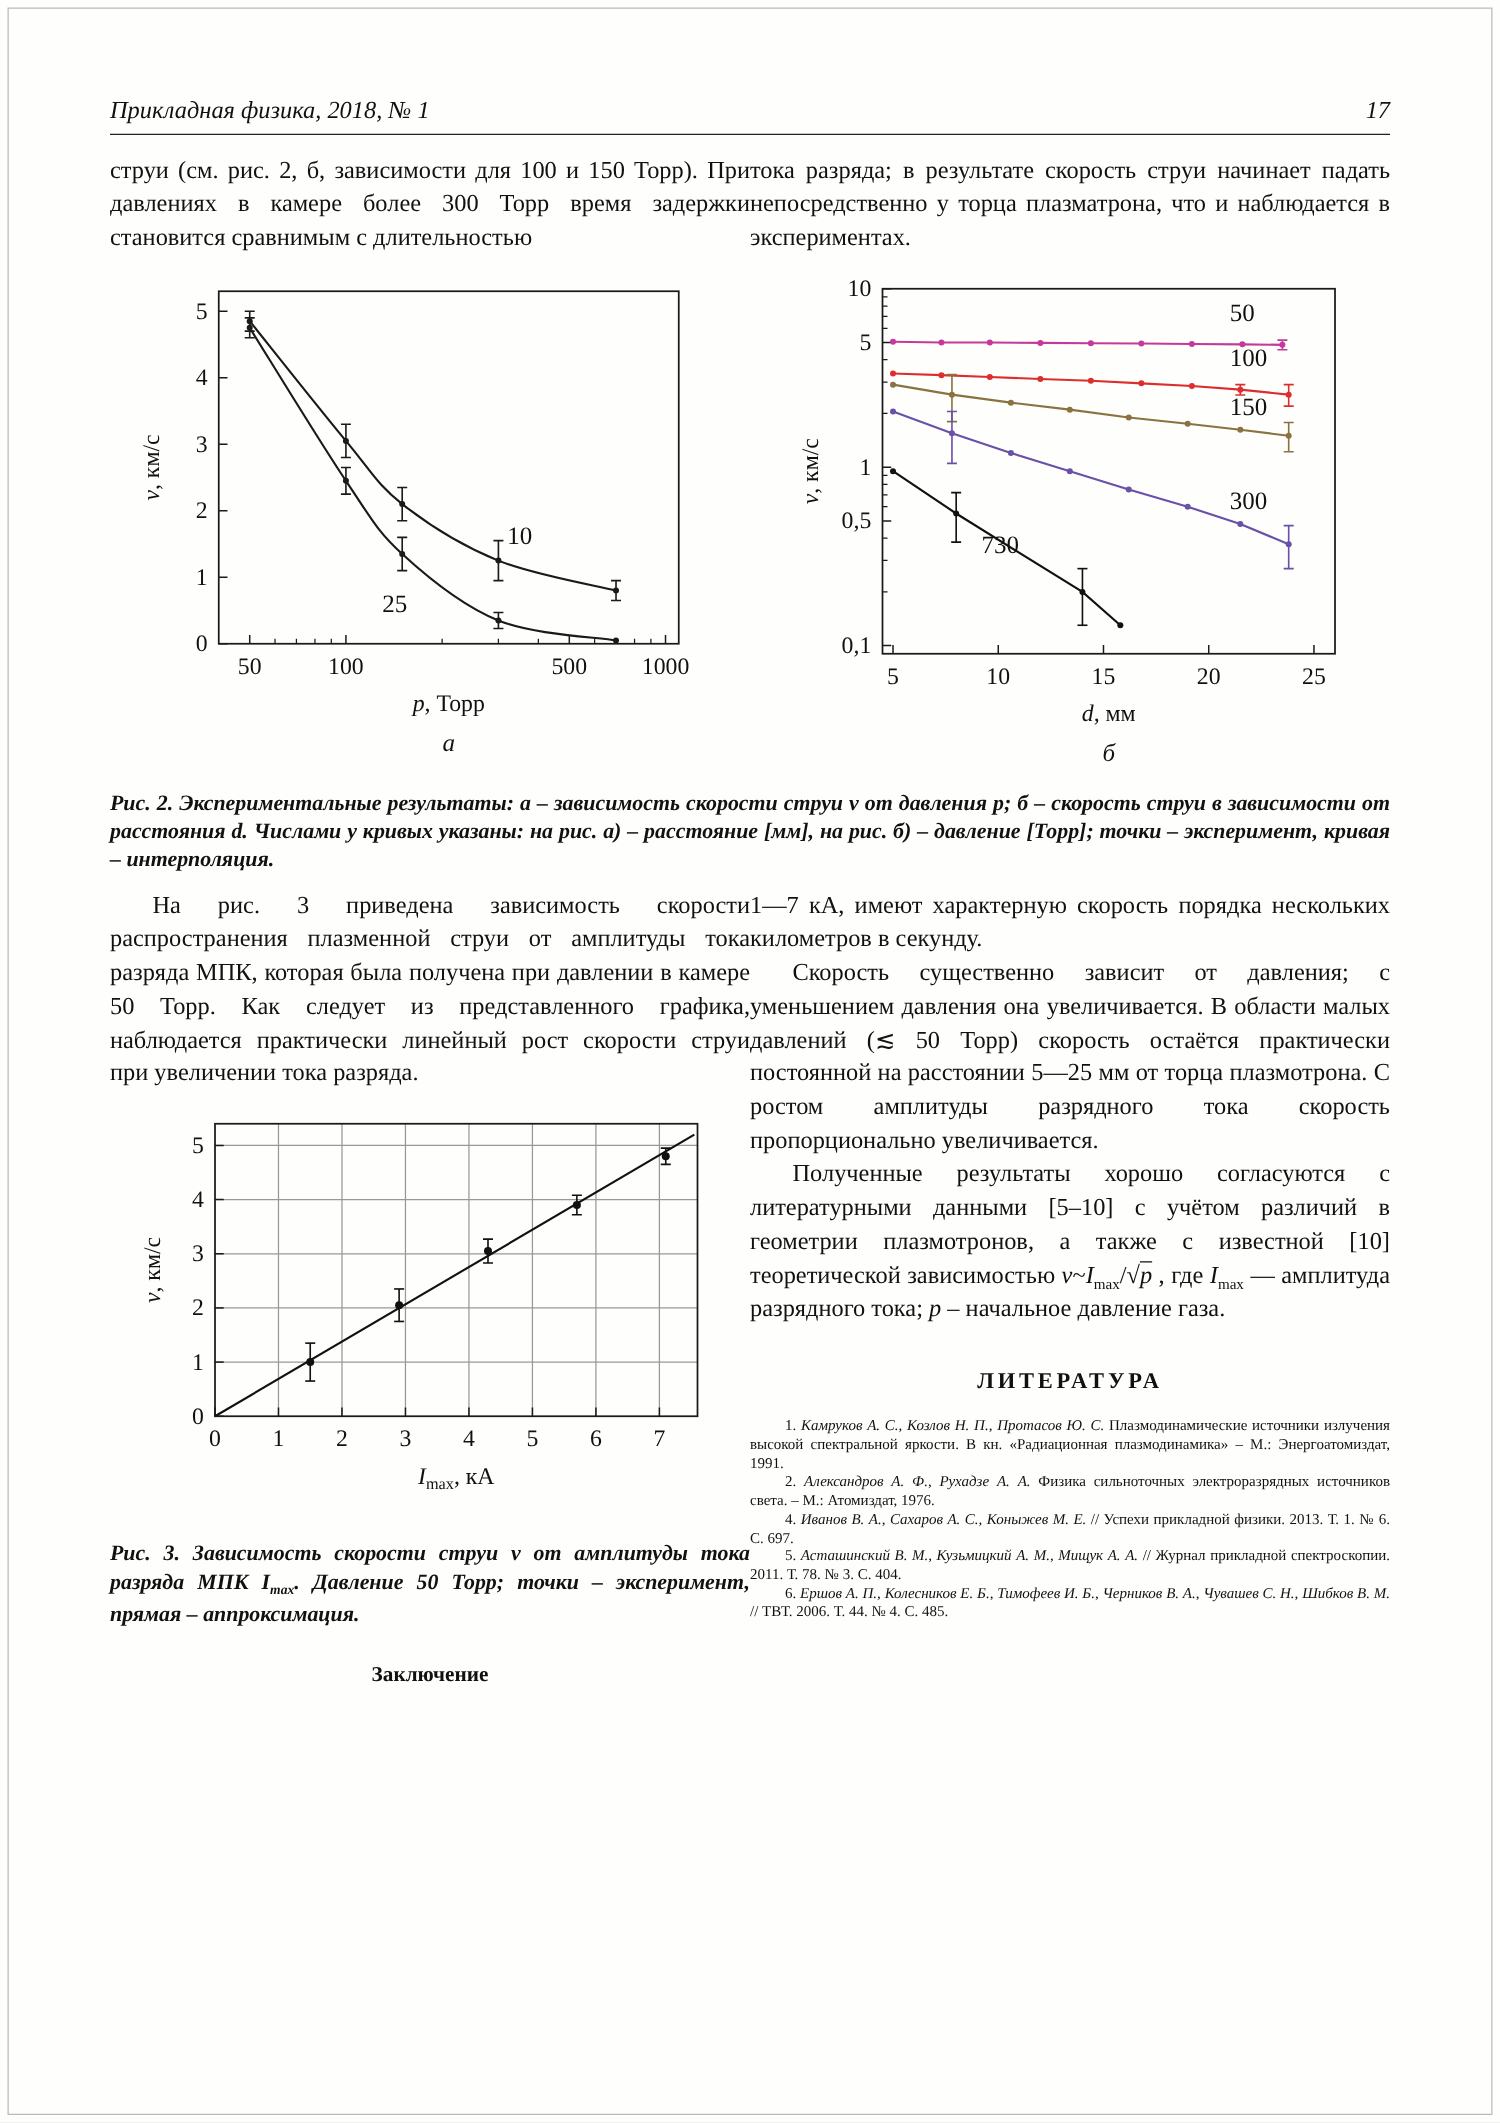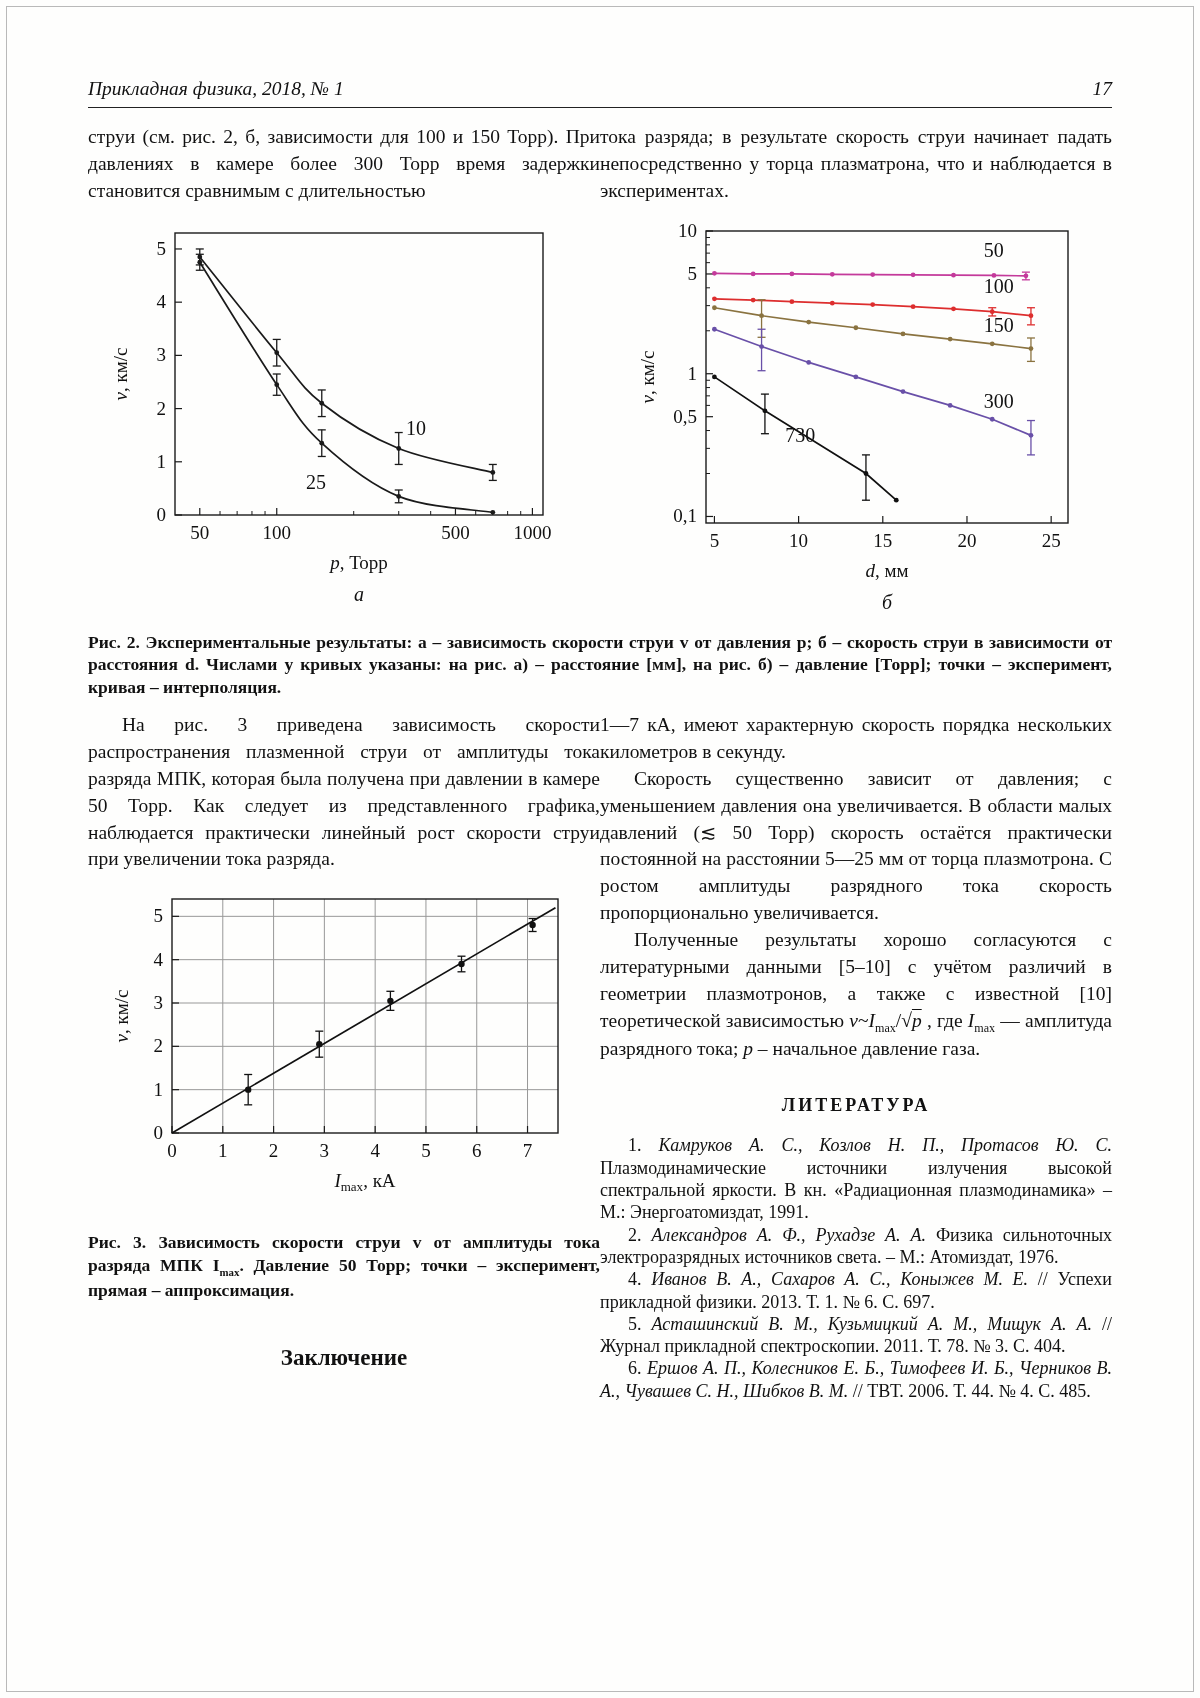--- a/index.html
+++ b/index.html
@@ -10,27 +10,27 @@
   .header{display:flex;justify-content:space-between;align-items:flex-end;
           padding-top:78px;font-style:italic;font-size:19.5px;}
   .header-rule{border-top:1.6px solid #222;margin-top:7px;}
   .two-col{display:grid;grid-template-columns:1fr 1fr;}
   .top-row{margin-top:16px;}
   .body-text{margin:0;font-size:19.5px;line-height:1.38;text-align:justify;}
   .indent{text-indent:34px;}
   .charts-row{display:grid;grid-template-columns:1fr 1fr;column-gap:30px;margin-top:10px;}
   .chart-box{display:flex;justify-content:center;align-items:flex-start;}
   svg{display:block;}
-  .caption{margin:12px 0 0 0;font-weight:bold;font-size:17.5px;
+  .caption{margin:12px 0 0 0;font-weight:bold;font-style:italic;font-size:17.5px;
            line-height:1.28;text-align:justify;}
   .mid-row{margin-top:14px;}
   .fig3-cap{margin-top:10px;}
-  .section-heading{text-align:center;font-weight:bold;font-size:23px;margin:44px 0 20px 0;}
+  .section-heading{text-align:center;font-weight:bold;font-size:17px;margin:28px 0 20px 0;}
   .lit-heading{text-align:center;font-weight:bold;font-size:18px;letter-spacing:3px;margin:32px 0 18px 0;}
-  .ref{margin:0;font-size:18px;line-height:1.24;text-align:justify;text-indent:28px;}
+  .ref{margin:0;font-size:12px;line-height:1.24;text-align:justify;text-indent:28px;}
   .ref-authors{font-style:italic;}
   sub{font-size:0.62em;}
   .ovl{text-decoration:overline;}
   .formula-par i{font-style:italic;}
   .col-left .chart-box{margin-top:10px;}
 </style>
 </head>
 <body>
 
 <div class="page">

